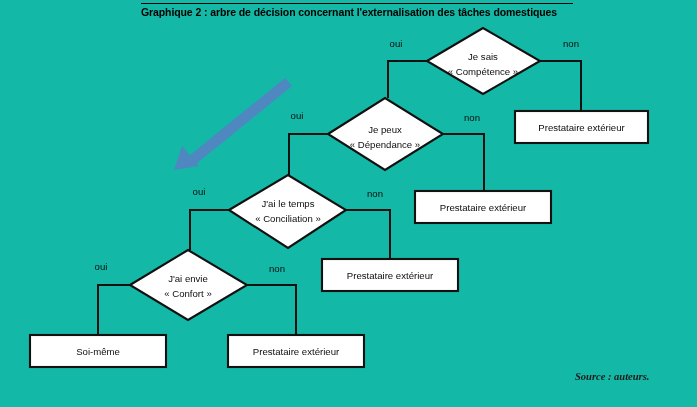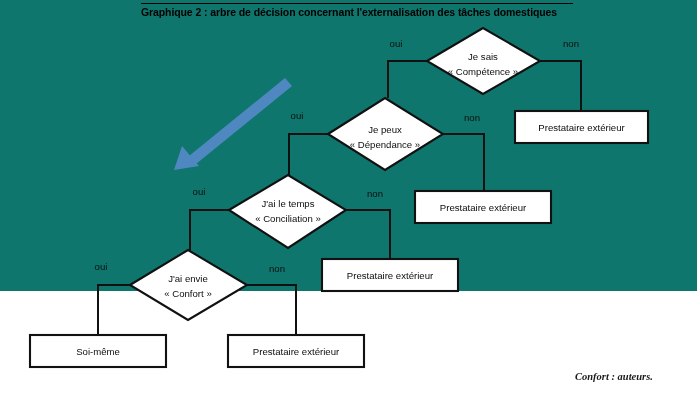--- a/index.html
+++ b/index.html
@@ -11,22 +11,22 @@
     width: 697px;
     height: 407px;
     font-family: "Liberation Sans", sans-serif;
     color: #0d0d0d;
     overflow: hidden;
     position: relative;
   }
   #page {
     position: relative;
     width: 697px;
-    height: 291px;
-    background: #0f766e;
+    height: 407px;
+    background: #14b8a6;
   }
   .title-block {
     position: absolute;
     left: 141px;
     top: 3px;
     width: 432px;
   }
   .title-rule {
     width: 100%;
     height: 0;
@@ -176,15 +176,15 @@
       <text class="node-text" x="296" y="352">Prestataire extérieur</text>
     </g>
 
     <g>
       <polygon class="arrow-shape" fill="#4F87C1" points="285,78 292,86 196,164 189,156"></polygon>
       <polygon class="arrow-shape" fill="#4F87C1" points="174,170 182,146 199,166"></polygon>
     </g>
 
   </svg>
 
-  <div class="source-note">Confort : auteurs.</div>
+  <div class="source-note">Source : auteurs.</div>
 
 </div>
 
 </body></html>

